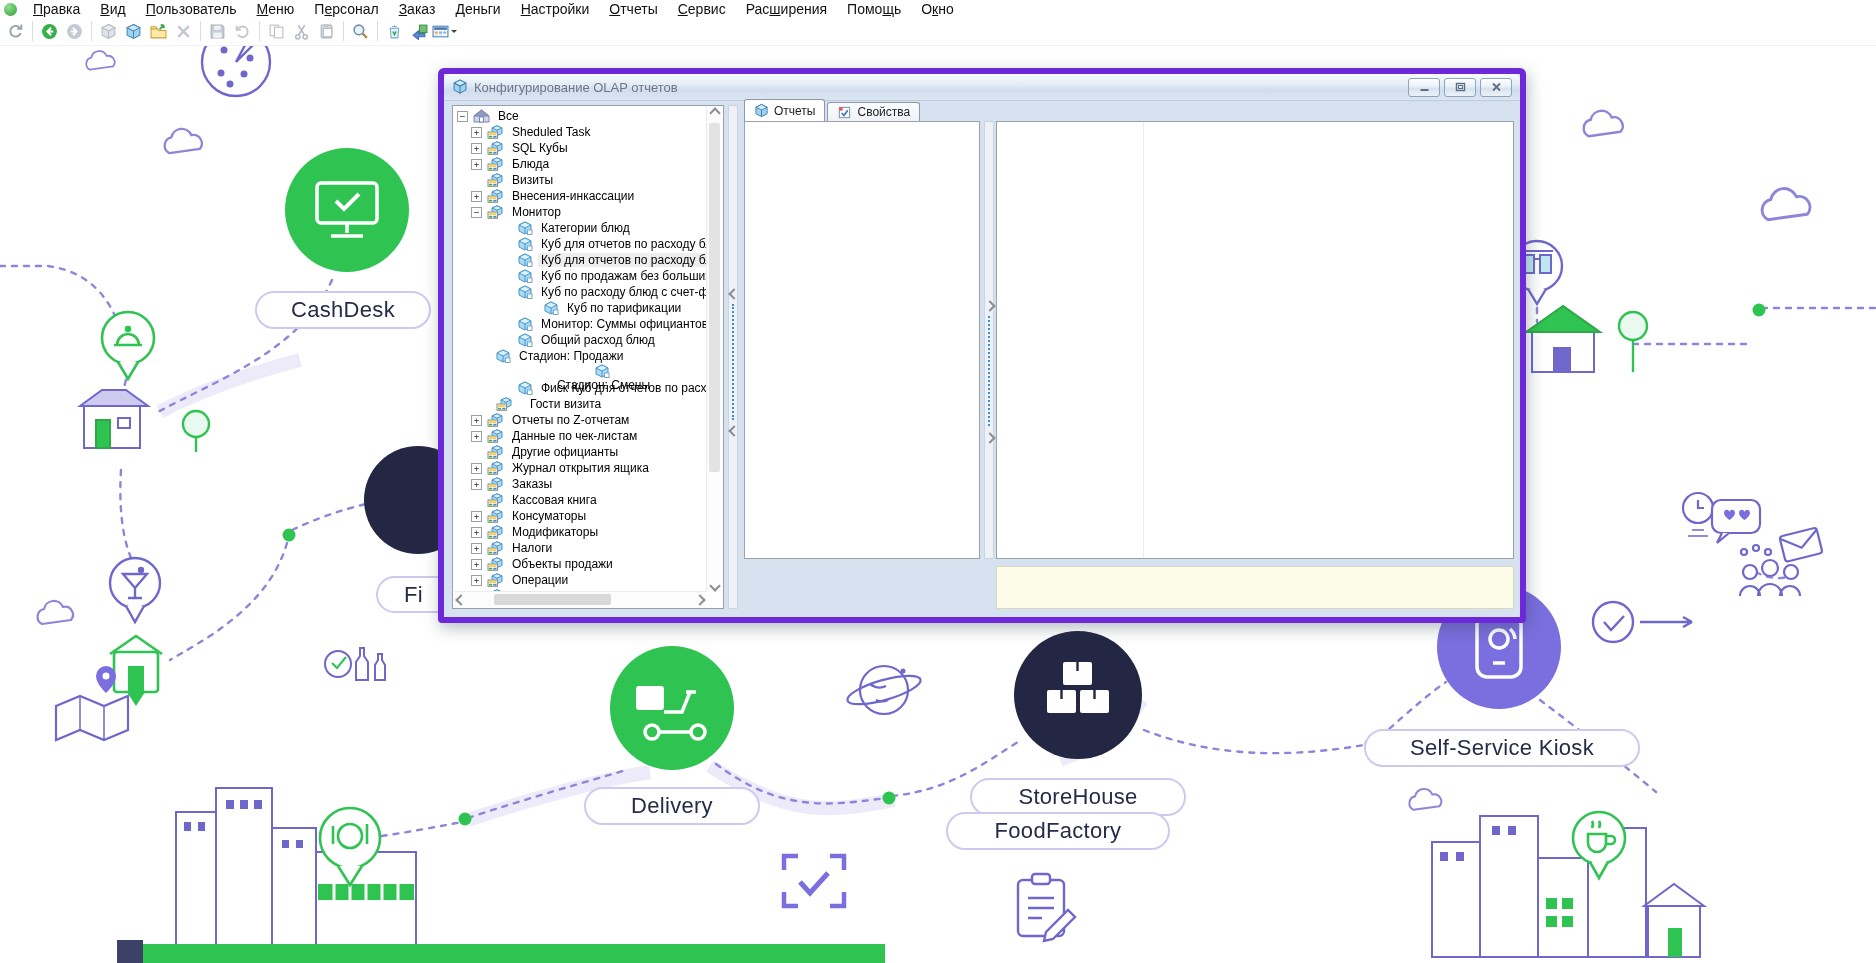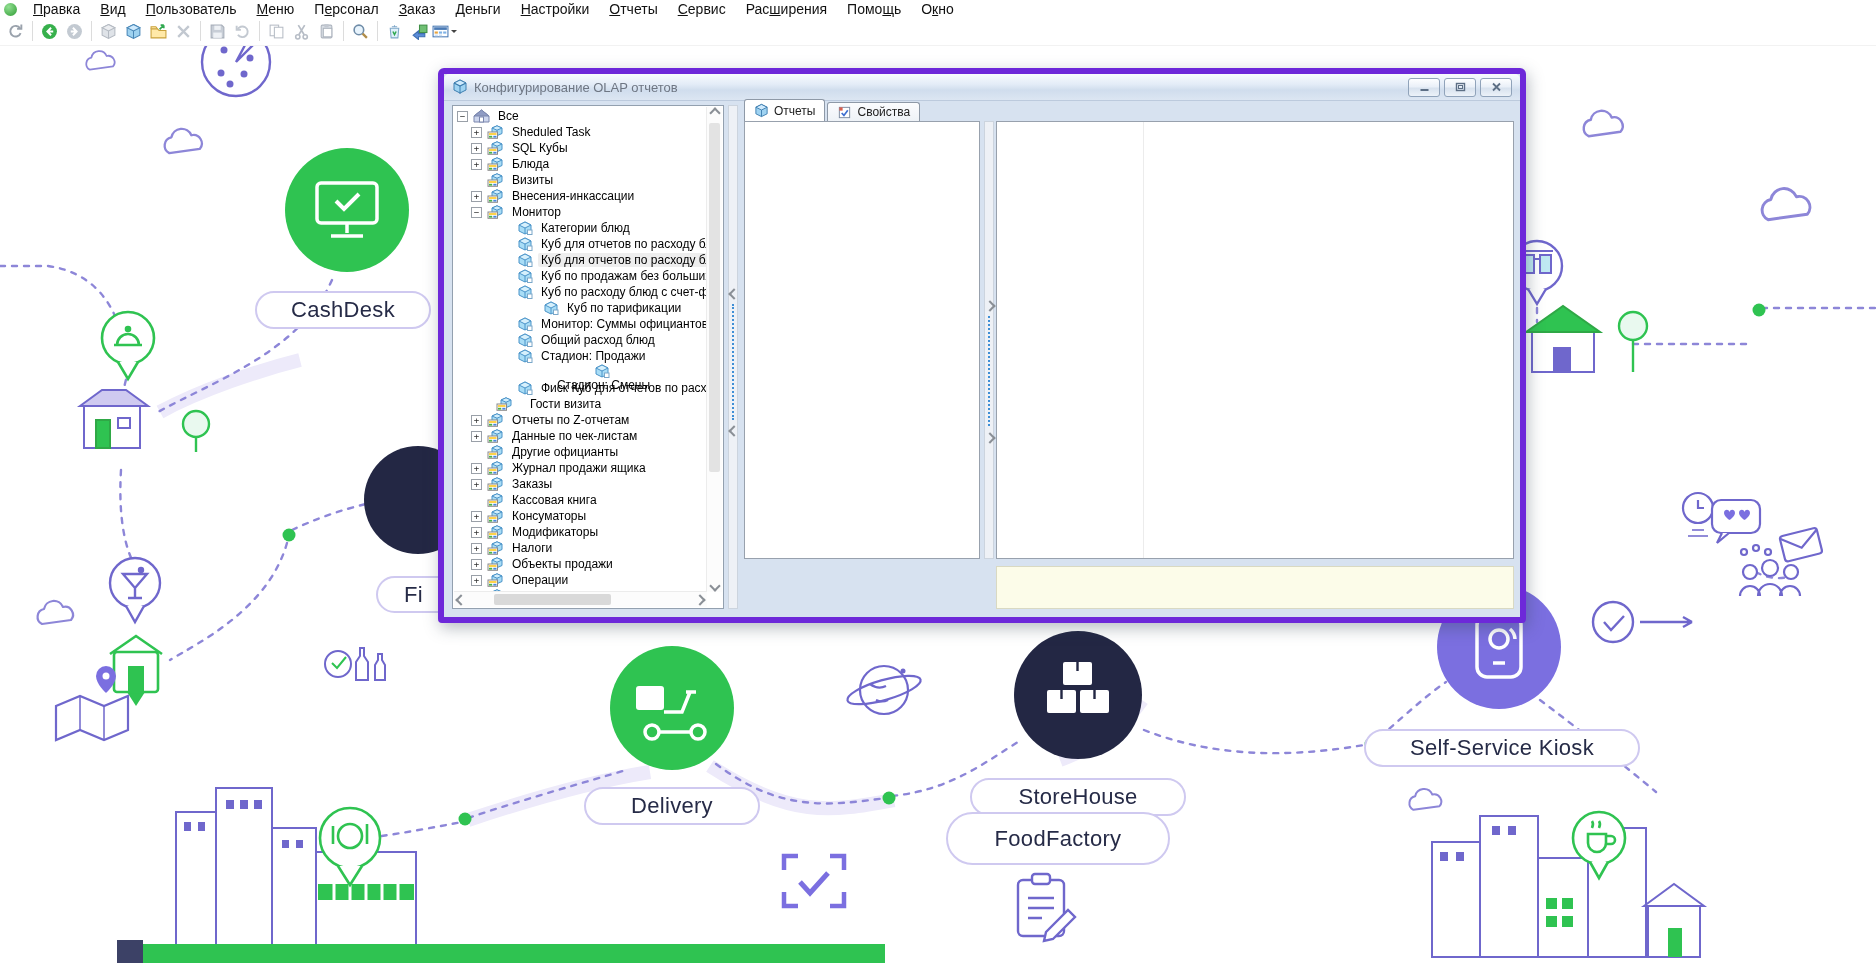--- a/index.html
+++ b/index.html
@@ -19,21 +19,21 @@
   .tdrop{width:0;height:0;border:3.5px solid transparent;border-top-color:#444;margin:4px 0 0 2px}
   
   #bg{position:absolute;left:0;top:0;z-index:0}
   .pill{position:absolute;background:#fff;border:2px solid #cfc9f0;border-radius:40px;
         display:flex;align-items:center;justify-content:center;z-index:2;
         font-size:22px;font-weight:500;letter-spacing:.3px;color:#262b47;box-sizing:border-box}
   #pill-cashdesk{left:255px;top:291px;width:176px;height:38px}
   #pill-fi{left:376px;top:576px;width:132px;height:37px;justify-content:flex-start;padding-left:26px}
   #pill-delivery{left:584px;top:787px;width:176px;height:38px}
   #pill-storehouse{left:970px;top:778px;width:216px;height:38px}
-  #pill-foodfactory{left:946px;top:812px;width:224px;height:53px}
+  #pill-foodfactory{left:946px;top:812px;width:224px;height:38px}
   #pill-kiosk{left:1364px;top:729px;width:276px;height:38px}
   
   .dialog{position:absolute;left:438px;top:68px;width:1076px;height:543px;z-index:10;
           border:6px solid #6d28d9;border-radius:6px 6px 4px 4px;background:#d7e2f0;
           box-shadow:2px 5px 16px rgba(50,62,80,.35)}
   .titlebar{height:26px;border-radius:5px 5px 0 0;display:flex;align-items:center;padding:0 8px;
             background:linear-gradient(#f8fbfe,#e3ecf7 40%,#d0dded 62%,#dce6f2);
             border-bottom:1px solid #bccadd}
   .title-icon svg{width:16px;height:16px;display:block}
   .title-text{font-size:13px;color:#6e7683;margin-left:6px}
@@ -736,21 +736,21 @@
           <span class="ticon">
             <svg viewBox="0 0 19 14">
               <path d="M4 4 l6 -3 6 3 v6 l-6 3 -6 -3 z" fill="#a9ddf6" stroke="#4b94c9"></path>
               <path d="M4 4 l6 -3 6 3 -6 3 z" fill="#d6f0fc" stroke="#4b94c9"></path>
               <path d="M10 7 v6" stroke="#4b94c9"></path>
               <rect x="12.5" y="9" width="4.5" height="4.5" fill="#fff" stroke="#7aa7c9"></rect>
             </svg>
           </span>
           <span class="tlabel">Общий расход блюд</span>
         </div>
-        <div class="trow" style="padding-left: 46px;">
+        <div class="trow" style="padding-left: 24px;">
           <span class="tspace"></span>
           <span class="ticon">
             <svg viewBox="0 0 19 14">
               <path d="M4 4 l6 -3 6 3 v6 l-6 3 -6 -3 z" fill="#a9ddf6" stroke="#4b94c9"></path>
               <path d="M4 4 l6 -3 6 3 -6 3 z" fill="#d6f0fc" stroke="#4b94c9"></path>
               <path d="M10 7 v6" stroke="#4b94c9"></path>
               <rect x="12.5" y="9" width="4.5" height="4.5" fill="#fff" stroke="#7aa7c9"></rect>
             </svg>
           </span>
           <span class="tlabel">Стадион: Продажи</span>
@@ -845,21 +845,21 @@
             <svg viewBox="0 0 19 14">
               <path d="M6 3 l5 -2.2 5 2.2 v5.5 l-5 2.2 -5 -2.2 z" fill="#a8dcf5" stroke="#4b94c9"></path>
               <path d="M6 3 l5 -2.2 5 2.2 -5 2.2 z" fill="#d2eefb" stroke="#4b94c9"></path>
               <path d="M11 5.2 v5.3" stroke="#4b94c9"></path>
               <rect x="2" y="7" width="9.5" height="6.3" fill="#fff" stroke="#8a8a8a"></rect>
               <rect x="3" y="8" width="7.5" height="2" fill="#ffd24a"></rect>
               <rect x="3" y="10.8" width="3.2" height="1.8" fill="#47b04b"></rect>
               <rect x="7.3" y="10.8" width="3.2" height="1.8" fill="#4a86d9"></rect>
             </svg>
           </span>
-          <span class="tlabel">Журнал продажи ящика</span>
+          <span class="tlabel">Журнал открытия ящика</span>
         </div>
         <div class="trow" style="padding-left: 17px;">
           <span class="expander">+</span>
           <span class="ticon">
             <svg viewBox="0 0 19 14">
               <path d="M6 3 l5 -2.2 5 2.2 v5.5 l-5 2.2 -5 -2.2 z" fill="#a8dcf5" stroke="#4b94c9"></path>
               <path d="M6 3 l5 -2.2 5 2.2 -5 2.2 z" fill="#d2eefb" stroke="#4b94c9"></path>
               <path d="M11 5.2 v5.3" stroke="#4b94c9"></path>
               <rect x="2" y="7" width="9.5" height="6.3" fill="#fff" stroke="#8a8a8a"></rect>
               <rect x="3" y="8" width="7.5" height="2" fill="#ffd24a"></rect>

